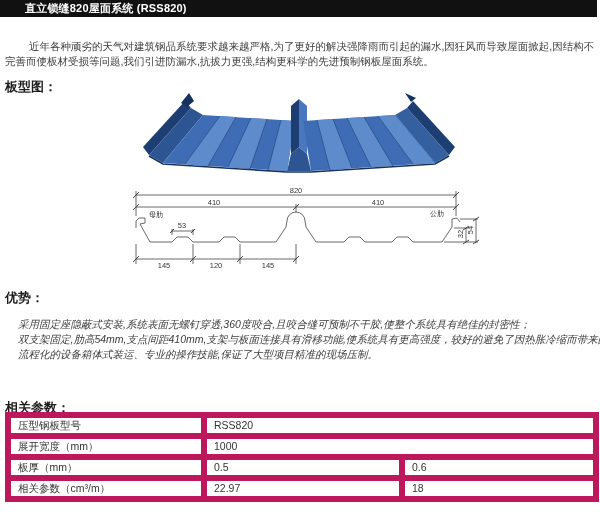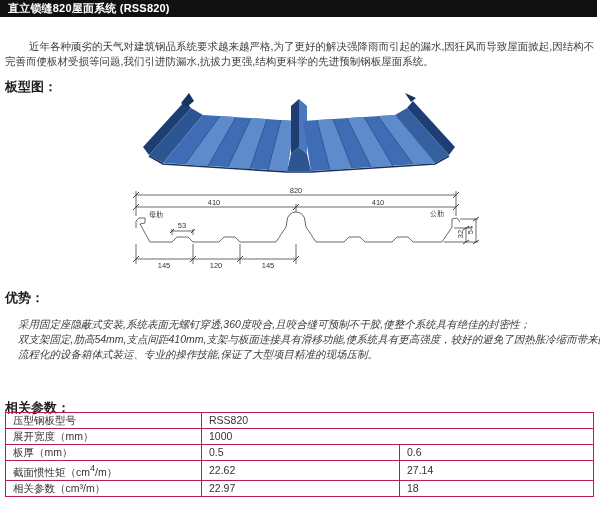--- a/index.html
+++ b/index.html
@@ -3,21 +3,21 @@
 <meta charset="utf-8">
 <style>
   html,body{margin:0;padding:0;}
   body{
     width:600px;height:531px;position:relative;overflow:hidden;
     background:#ffffff;font-family:"Liberation Sans",sans-serif;color:#3c3c3c;
   }
   .titlebar{
     position:absolute;top:0;left:0;width:597px;height:17px;background:#111111;
     color:#ffffff;font-size:11px;font-weight:bold;line-height:17px;
-    padding-left:8px;box-sizing:border-box;letter-spacing:.2px;
+    padding-left:25px;box-sizing:border-box;letter-spacing:.2px;
   }
   .intro{
     position:absolute;top:28px;left:5px;width:591px;
     font-size:10.5px;line-height:15px;color:#3c3c3c;text-indent:24px;
   }
   .sec-label{
     position:absolute;left:5px;font-size:13px;font-weight:bold;color:#1d1d1d;
   }
   #profile-label{top:78px;}
   #adv-label{top:289px;}
@@ -28,21 +28,21 @@
     position:absolute;top:317px;left:18px;width:582px;
     font-size:10.5px;line-height:15px;color:#3c3c3c;
   }
   .advantages div{white-space:nowrap;font-style:italic;}
   table.params{
     position:absolute;top:412px;left:5px;width:588px;
     border-collapse:collapse;table-layout:fixed;
     font-size:10.5px;color:#333333;
   }
   table.params td{
-    border:1px solid #be185d;height:13px;line-height:13px;
+    border:6px solid #be185d;height:13px;line-height:13px;
     padding:1px 7px;overflow:hidden;white-space:nowrap;margin-left:36px;
   }
   table.params sup{font-size:9px;}
   .dim-svg text{font-family:"Liberation Sans",sans-serif;font-size:7.5px;fill:#333;}
   .dim-svg .lbl{font-size:7px;}
   .dim-svg line,.dim-svg path{stroke:#444;stroke-width:0.8;fill:none;}
   .dim-svg .tick{stroke:#333;stroke-width:0.9;}
 </style>
 </head>
 <body>
@@ -174,24 +174,19 @@
     </tr>
     <tr>
       <td>展开宽度（mm）</td>
       <td colspan="2">1000</td>
     </tr>
     <tr>
       <td>板厚（mm）</td>
       <td>0.5</td>
       <td>0.6</td>
     </tr>
-    <tr style="height:16px;">
-      <td><span>截面惯性矩（cm</span><sup>4</sup><span>/m）</span></td>
-      <td>22.62</td>
-      <td>27.14</td>
-    </tr>
     <tr>
       <td>相关参数（cm³/m）</td>
       <td>22.97</td>
       <td>18</td>
     </tr>
   </tbody>
 </table>
 
 </body></html>

